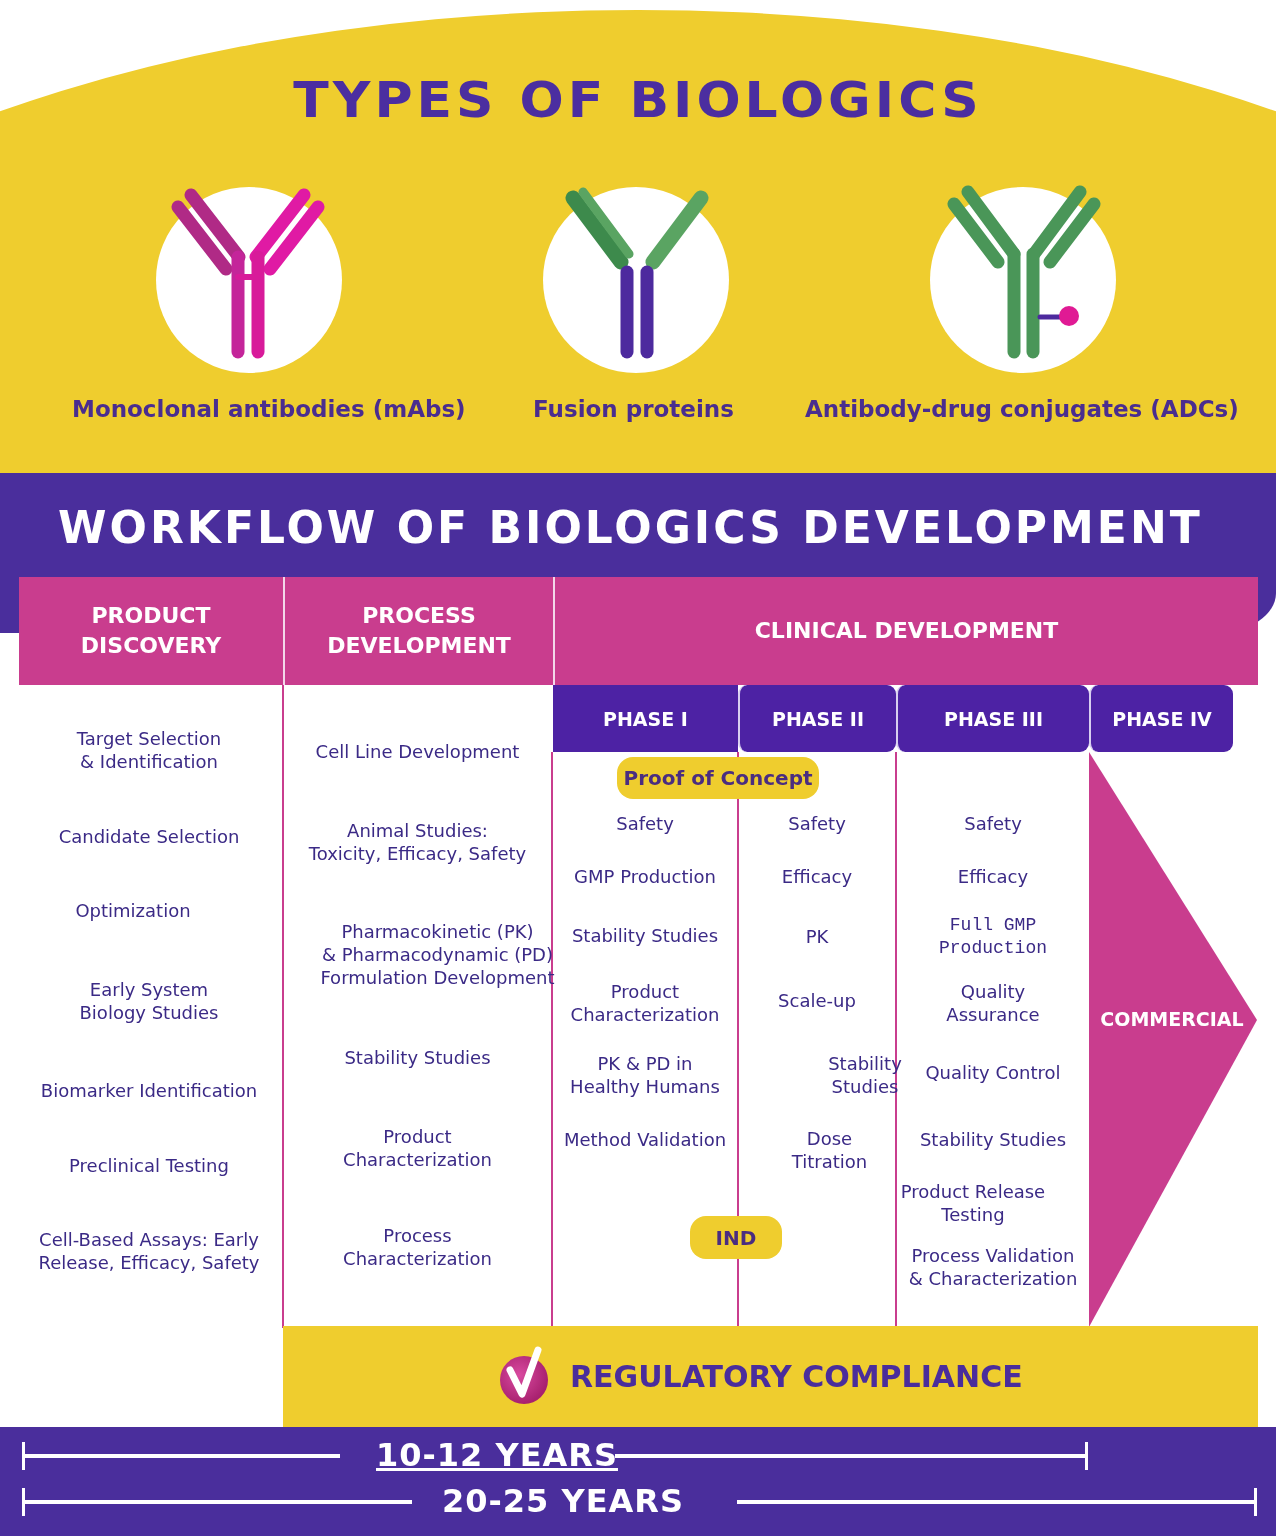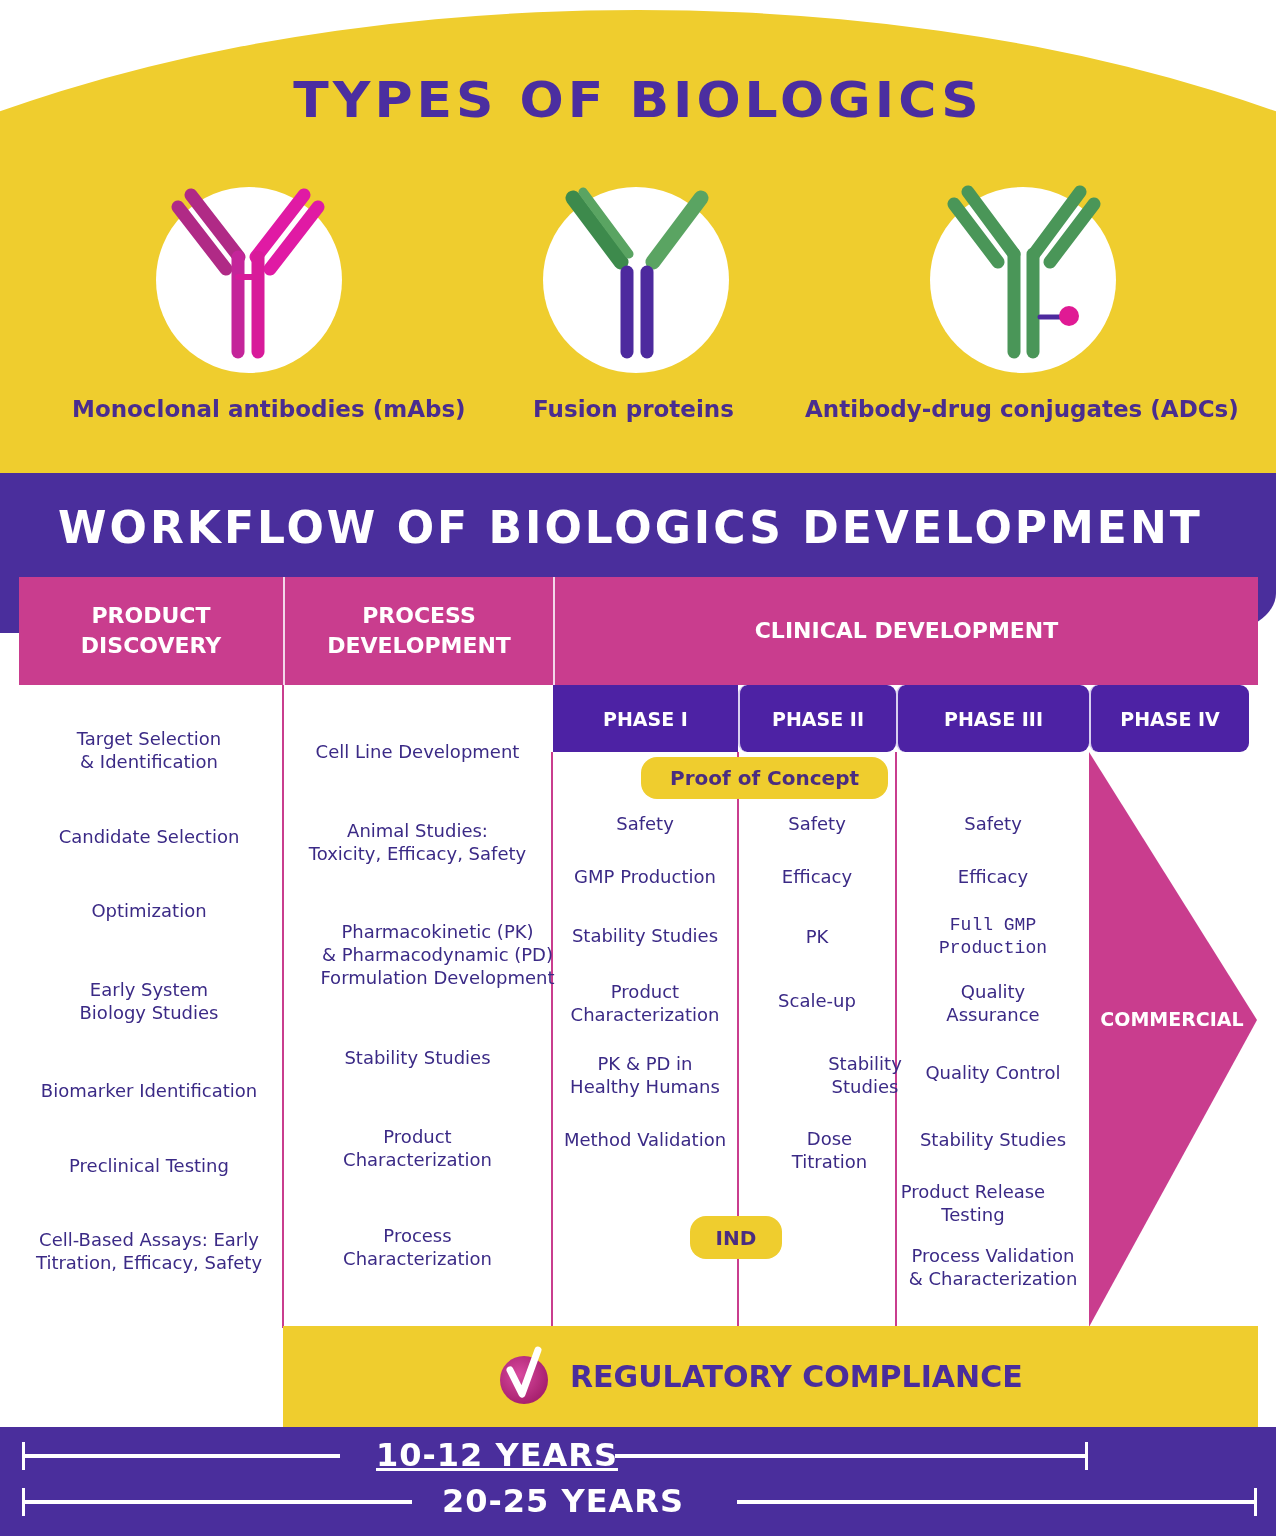--- a/index.html
+++ b/index.html
@@ -110,37 +110,37 @@
 
 <div class="stage-head" style="left:19px;width:264px;white-space:pre-line;">PRODUCT
 DISCOVERY</div>
 <div class="stage-head sep" style="left:283px;width:270px;white-space:pre-line;">PROCESS
 DEVELOPMENT</div>
 <div class="stage-head sep" style="left:553px;width:705px;">CLINICAL DEVELOPMENT</div>
 
 <div class="phase-head" style="left:553px;width:185px;">PHASE I</div>
 <div class="phase-head sep" style="left:738px;width:158px;">PHASE II</div>
 <div class="phase-head sep" style="left:896px;width:193px;">PHASE III</div>
-<div class="phase-head sep" style="left:1089px;width:160px;">PHASE IV</div>
+<div class="phase-head sep" style="left:1089px;width:144px;">PHASE IV</div>
 
 <div class="vline" style="left:282px;top:685px;height:643px;"></div>
 <div class="vline" style="left:551px;top:752px;height:576px;"></div>
 <div class="vline" style="left:737px;top:752px;height:576px;"></div>
 <div class="vline" style="left:895px;top:752px;height:576px;"></div>
 
 <div class="item" style="left:19px;width:260px;top:727px;white-space:pre-line;">Target Selection
 &amp; Identification</div>
 <div class="item" style="left:19px;width:260px;top:825px;">Candidate Selection</div>
-<div class="item" style="left:19px;width:260px;top:899px;">Optimization</div>
+<div class="item" style="left:3px;width:260px;top:899px;">Optimization</div>
 <div class="item" style="left:19px;width:260px;top:978px;white-space:pre-line;">Early System
 Biology Studies</div>
 <div class="item" style="left:19px;width:260px;top:1079px;">Biomarker Identification</div>
 <div class="item" style="left:19px;width:260px;top:1154px;">Preclinical Testing</div>
 <div class="item" style="left:19px;width:260px;top:1228px;white-space:pre-line;">Cell-Based Assays: Early
-Titration, Efficacy, Safety</div>
+Release, Efficacy, Safety</div>
 
 <div class="item" style="left:285px;width:265px;top:740px;">Cell Line Development</div>
 <div class="item" style="left:285px;width:265px;top:819px;white-space:pre-line;">Animal Studies:
 Toxicity, Efficacy, Safety</div>
 <div class="item" style="left:285px;width:305px;top:920px;white-space:pre-line;">Pharmacokinetic (PK)
 &amp; Pharmacodynamic (PD)
 Formulation Development</div>
 <div class="item" style="left:285px;width:265px;top:1046px;">Stability Studies</div>
 <div class="item" style="left:285px;width:265px;top:1125px;white-space:pre-line;">Product
 Characterization</div>
@@ -175,21 +175,21 @@
 <div class="item" style="left:897px;width:152px;top:1180px;white-space:pre-line;">Product Release
 Testing</div>
 <div class="item" style="left:897px;width:192px;top:1244px;white-space:pre-line;">Process Validation
 &amp; Characterization</div>
 
 <svg class="commercial" viewBox="0 0 170 575" preserveAspectRatio="none">
   <polygon points="0,0 0,575 168,268" fill="#c93d8e"></polygon>
 </svg>
 <div class="commercial-label">COMMERCIAL</div>
 
-<div class="pill" style="left:617px;top:757px;width:247px;height:42px;margin-left:24px;">Proof of Concept</div>
+<div class="pill" style="left:617px;top:757px;width:202px;height:42px;">Proof of Concept</div>
 <div class="pill" style="left:690px;top:1216px;width:92px;height:43px;">IND</div>
 
 <div class="reg-band"></div>
 <svg class="reg-icon" viewBox="0 0 54 60">
   <defs>
     <radialGradient id="rg" cx="40%" cy="40%" r="60%">
       <stop offset="0%" stop-color="#d94aa0"></stop>
       <stop offset="100%" stop-color="#a8216f"></stop>
     </radialGradient>
   </defs>

